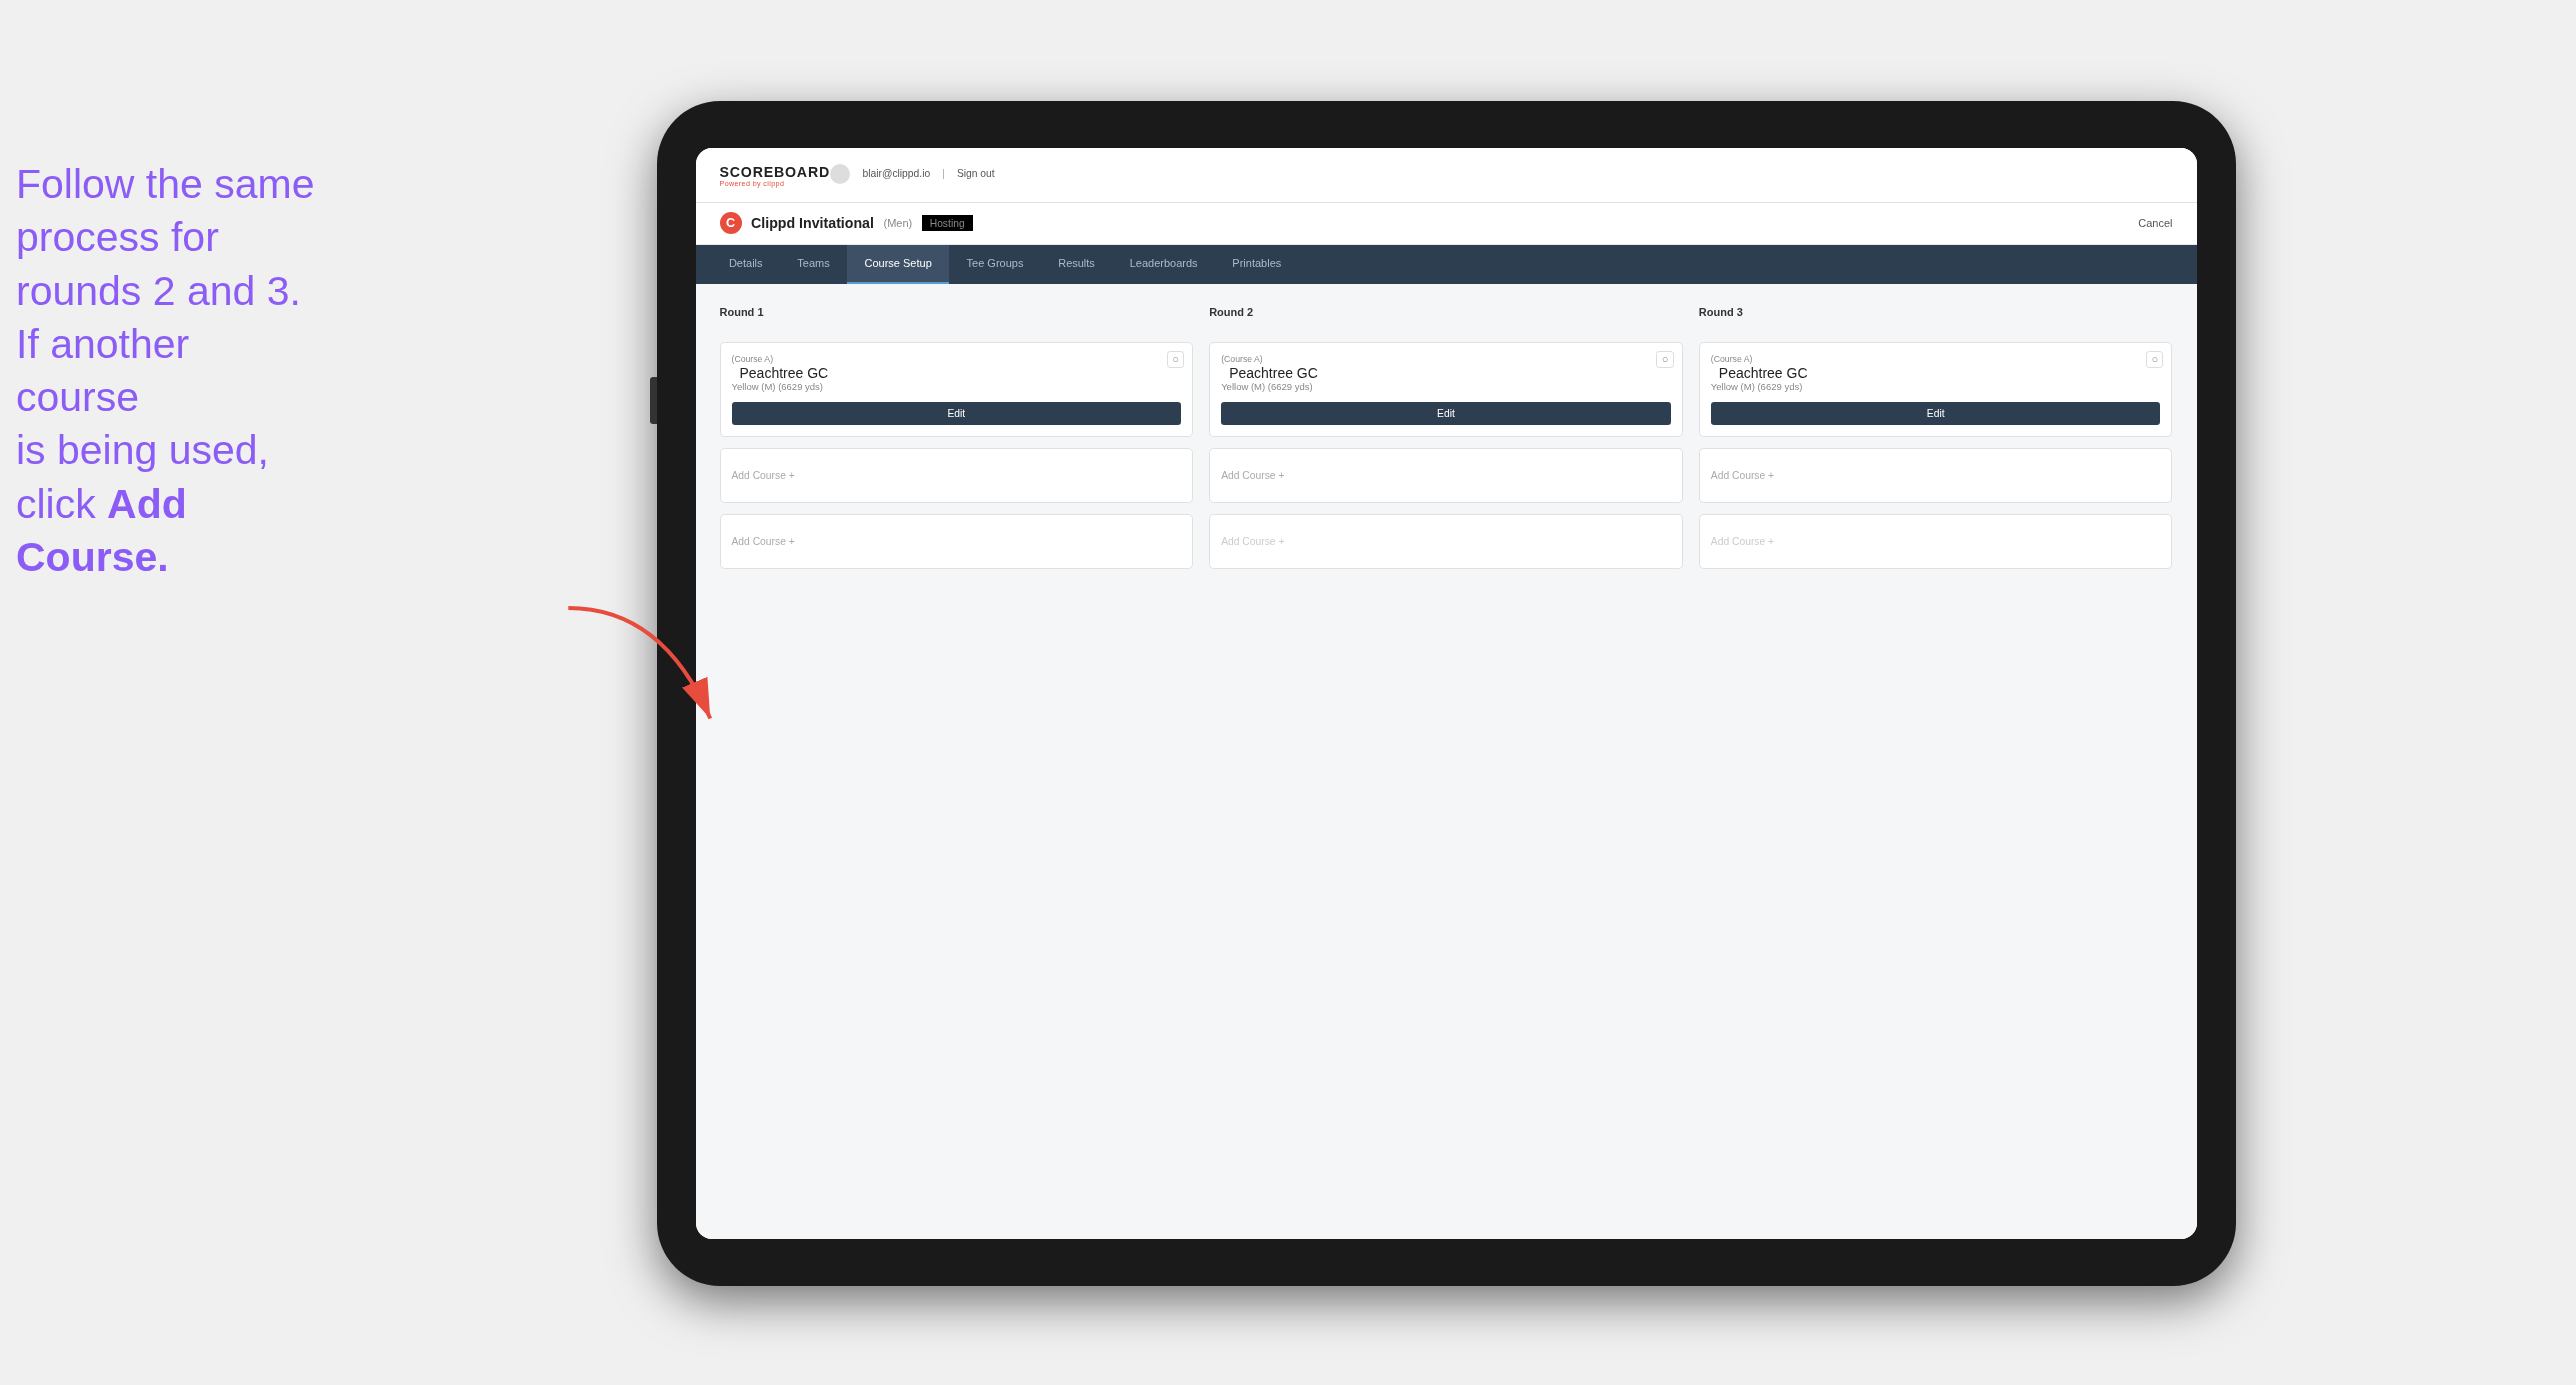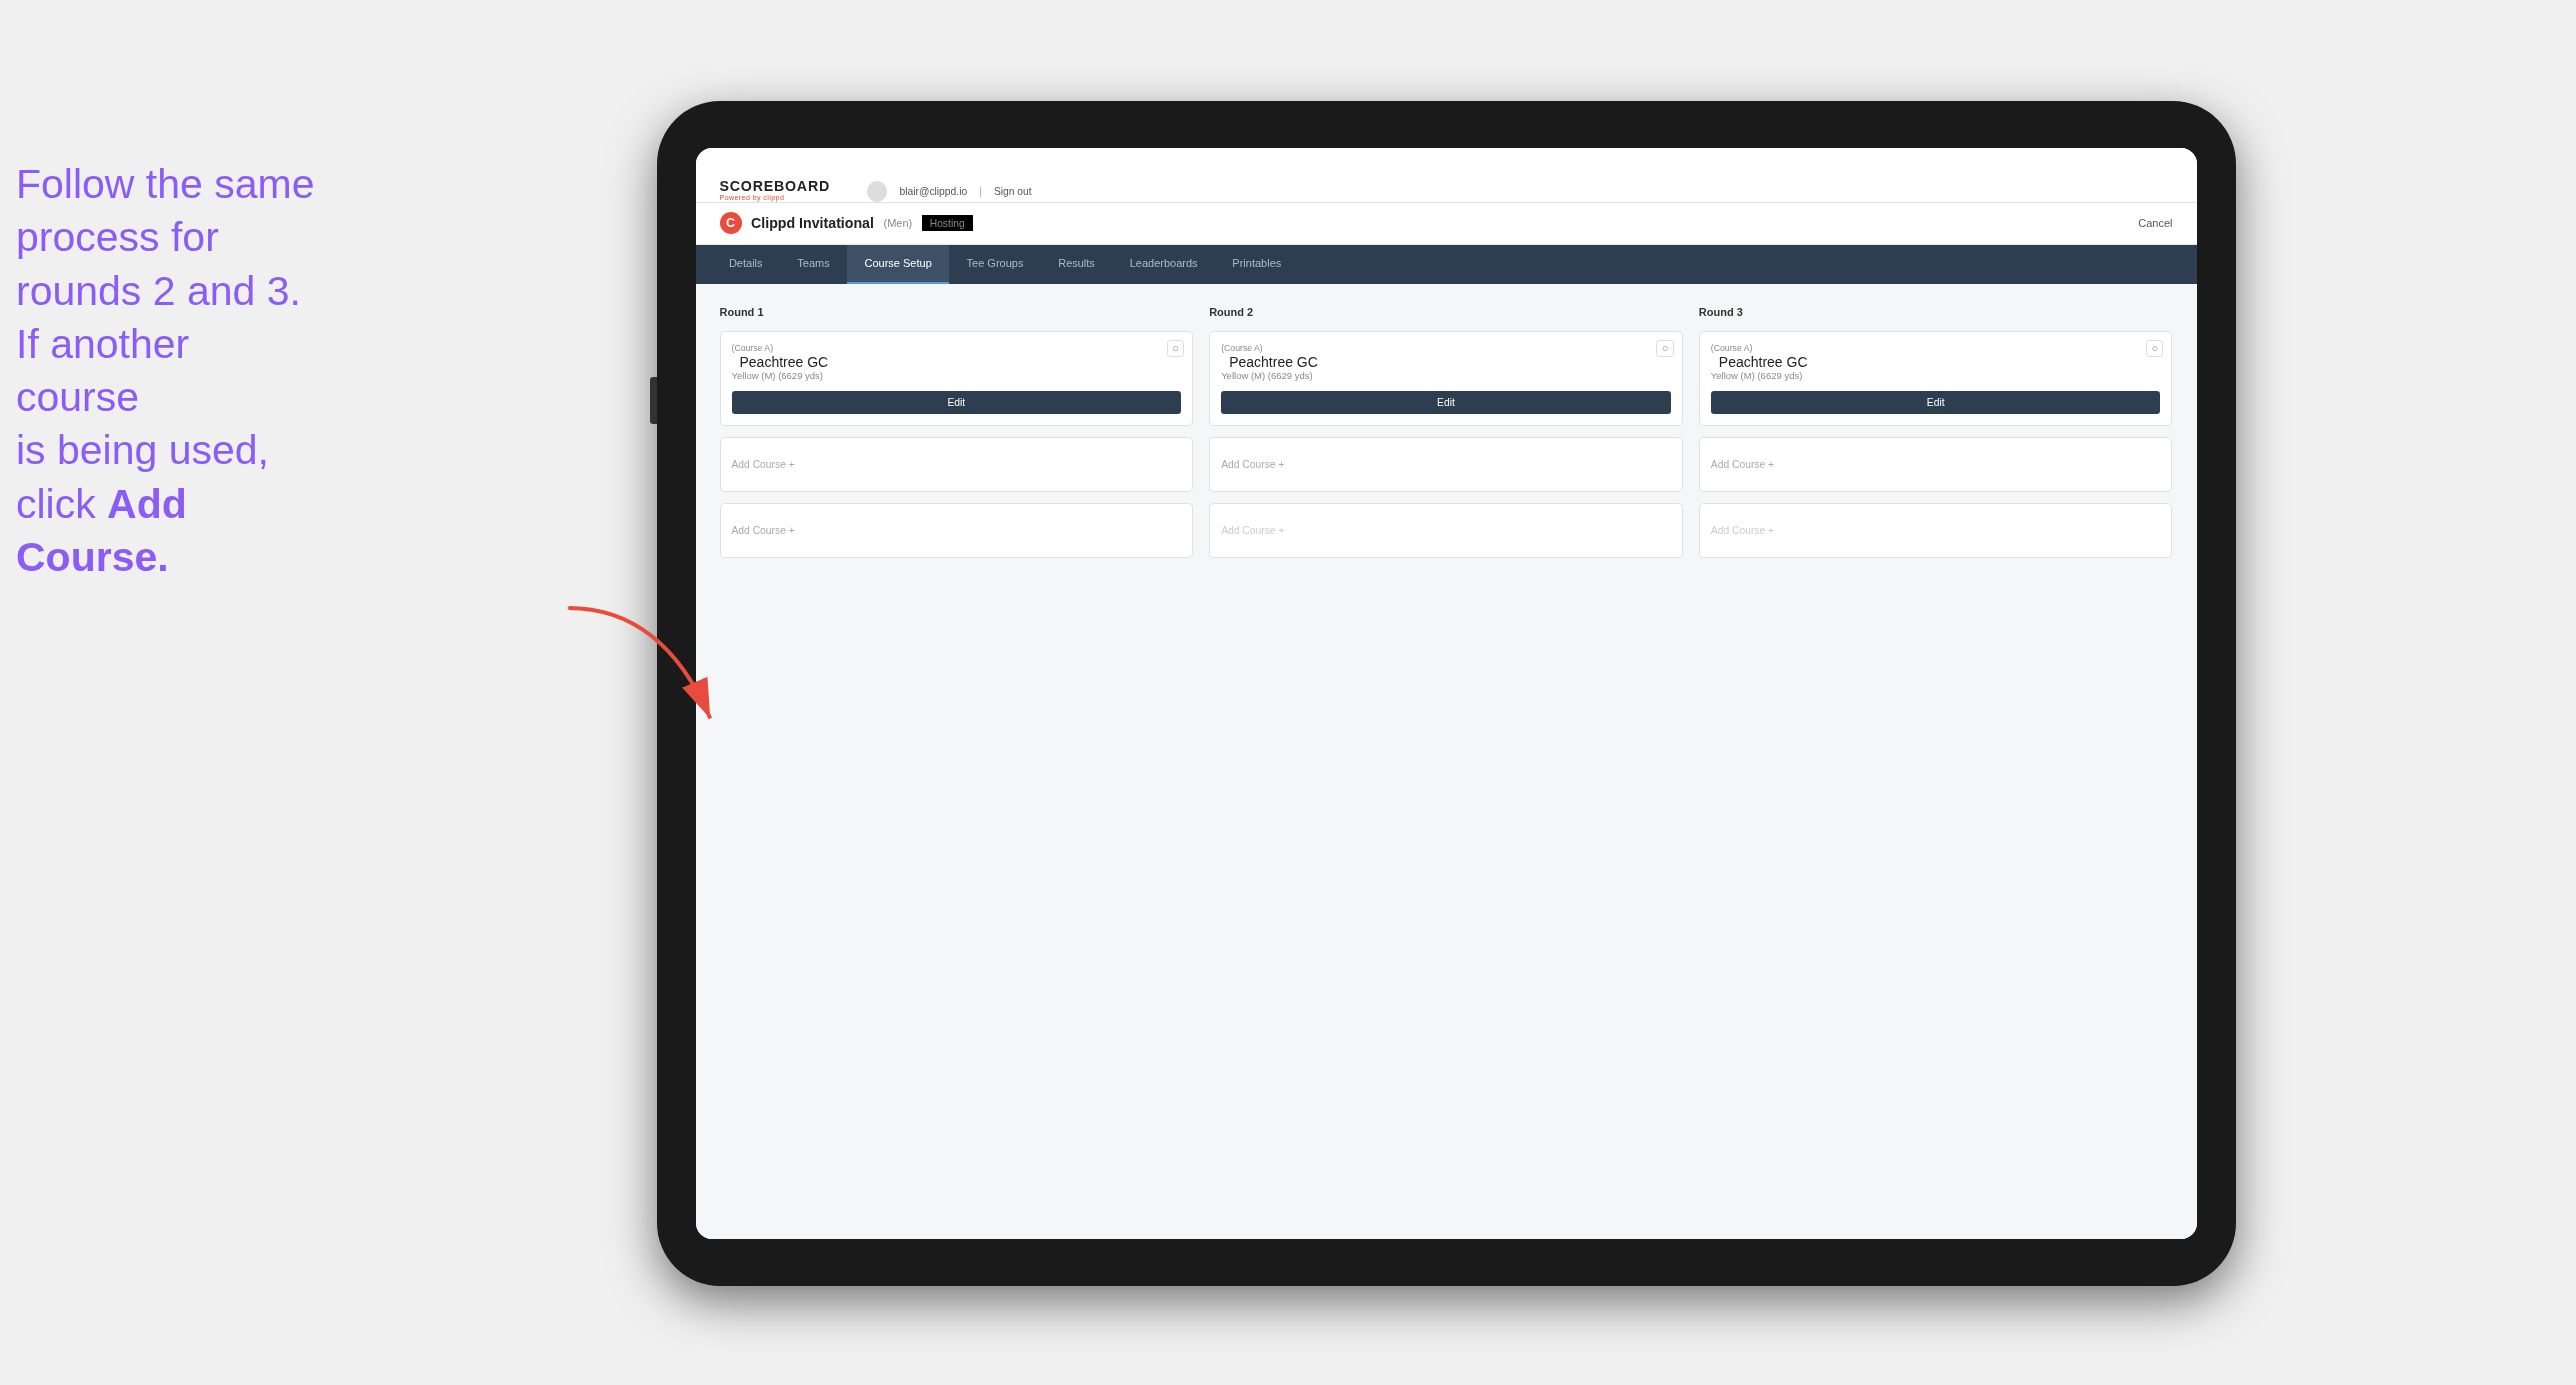--- a/index.html
+++ b/index.html
@@ -49,25 +49,24 @@
       overflow: hidden;
       display: flex;
       flex-direction: column;
     }
 
     
     .top-nav {
       background: #fff;
       border-bottom: 0.8px solid #e0e0e0;
       display: flex;
-      align-items: flex-end;
-      padding: 0 24px;
+      align-items: flex-start;
+      padding: 16px 24px;
       height: 55px;
       flex-shrink: 0;
-      gap: 37px;
     }
     .brand-title {
       font-size: 14.2px;
       font-weight: 900;
       letter-spacing: 0.8px;
       color: #222;
     }
     .brand-sub {
       font-size: 7.1px;
       color: #e74c3c;
@@ -190,21 +189,21 @@
     .round-column {
       display: flex;
       flex-direction: column;
       gap: 11px;
     }
 
     .round-title {
       font-size: 11px;
       font-weight: 700;
       color: #333;
-      margin-bottom: 2px;
+      margin-bottom: 13px;
     }
 
     
     .course-card {
       background: #fff;
       border: 0.8px solid #e0e0e0;
       border-radius: 4.7px;
       padding: 11px 11px 11px 11px;
       position: relative;
     }

